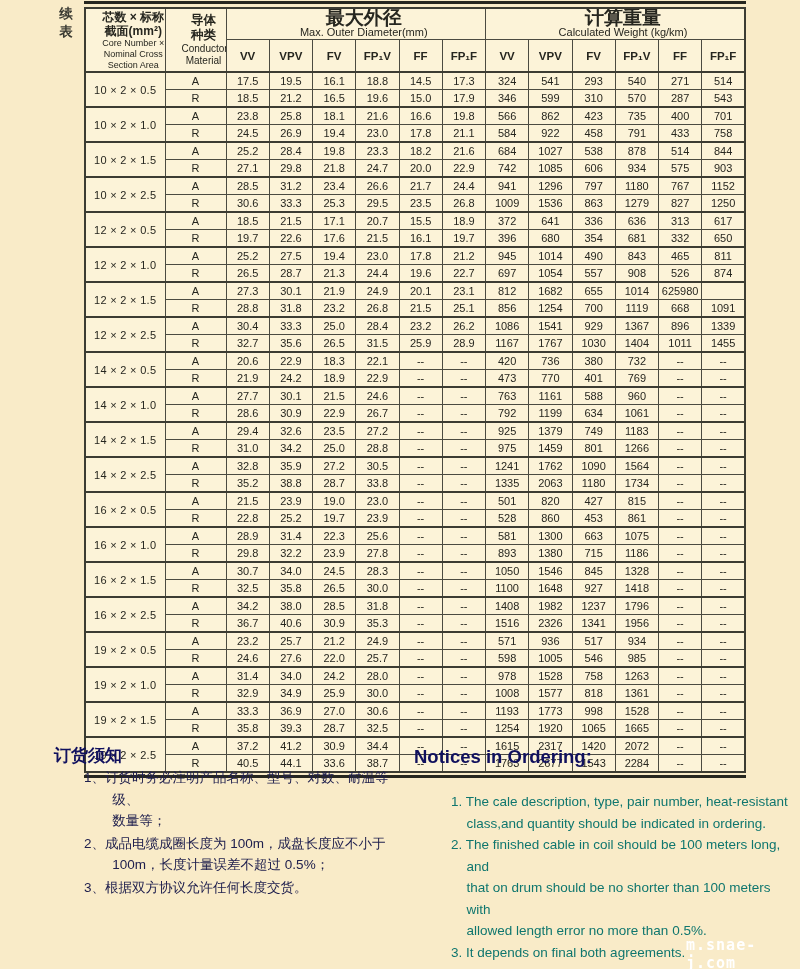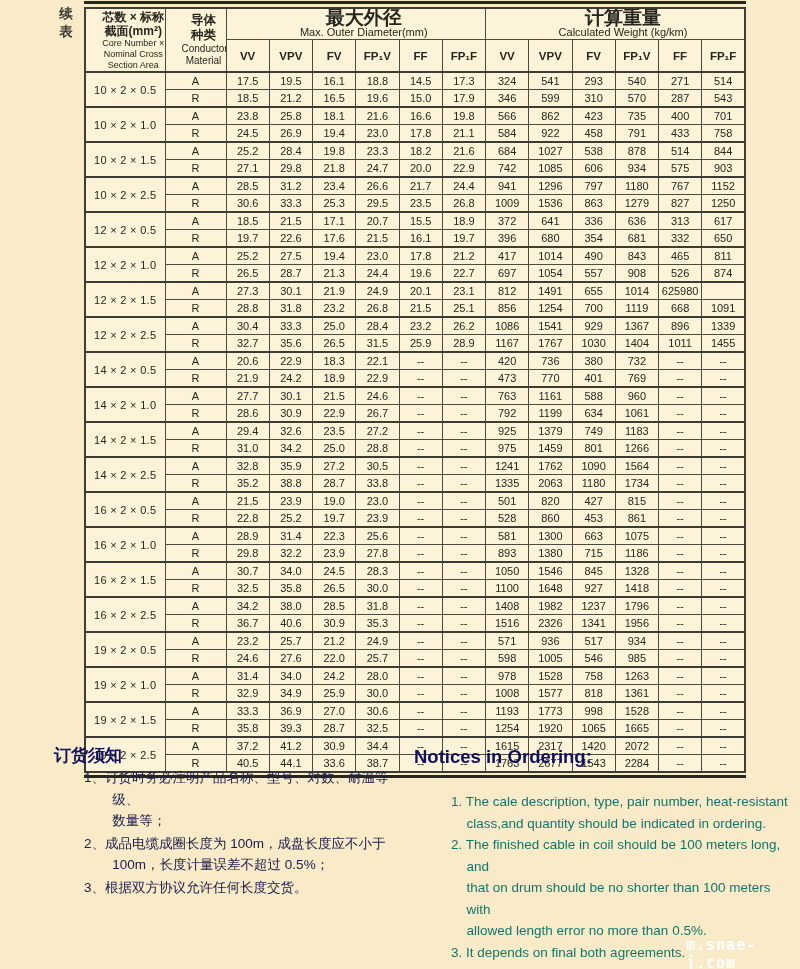--- a/index.html
+++ b/index.html
@@ -283,21 +283,21 @@
           </tr>
           <tr class="group-start">
             <td rowspan="2" class="core-cell">12 × 2 × 1.0</td>
             <td class="mat-cell">A</td>
             <td class="num-cell">25.2</td>
             <td class="num-cell">27.5</td>
             <td class="num-cell">19.4</td>
             <td class="num-cell">23.0</td>
             <td class="num-cell">17.8</td>
             <td class="num-cell">21.2</td>
-            <td class="num-cell">417</td>
+            <td class="num-cell">945</td>
             <td class="num-cell">1014</td>
             <td class="num-cell">490</td>
             <td class="num-cell">843</td>
             <td class="num-cell">465</td>
             <td class="num-cell">811</td>
           </tr>
           <tr>
             <td class="mat-cell">R</td>
             <td class="num-cell">26.5</td>
             <td class="num-cell">28.7</td>
@@ -315,21 +315,21 @@
           <tr class="group-start">
             <td rowspan="2" class="core-cell">12 × 2 × 1.5</td>
             <td class="mat-cell">A</td>
             <td class="num-cell">27.3</td>
             <td class="num-cell">30.1</td>
             <td class="num-cell">21.9</td>
             <td class="num-cell">24.9</td>
             <td class="num-cell">20.1</td>
             <td class="num-cell">23.1</td>
             <td class="num-cell">812</td>
-            <td class="num-cell">1491</td>
+            <td class="num-cell">1682</td>
             <td class="num-cell">655</td>
             <td class="num-cell">1014</td>
             <td class="num-cell">625980</td>
             <td class="num-cell"></td>
           </tr>
           <tr>
             <td class="mat-cell">R</td>
             <td class="num-cell">28.8</td>
             <td class="num-cell">31.8</td>
             <td class="num-cell">23.2</td>

